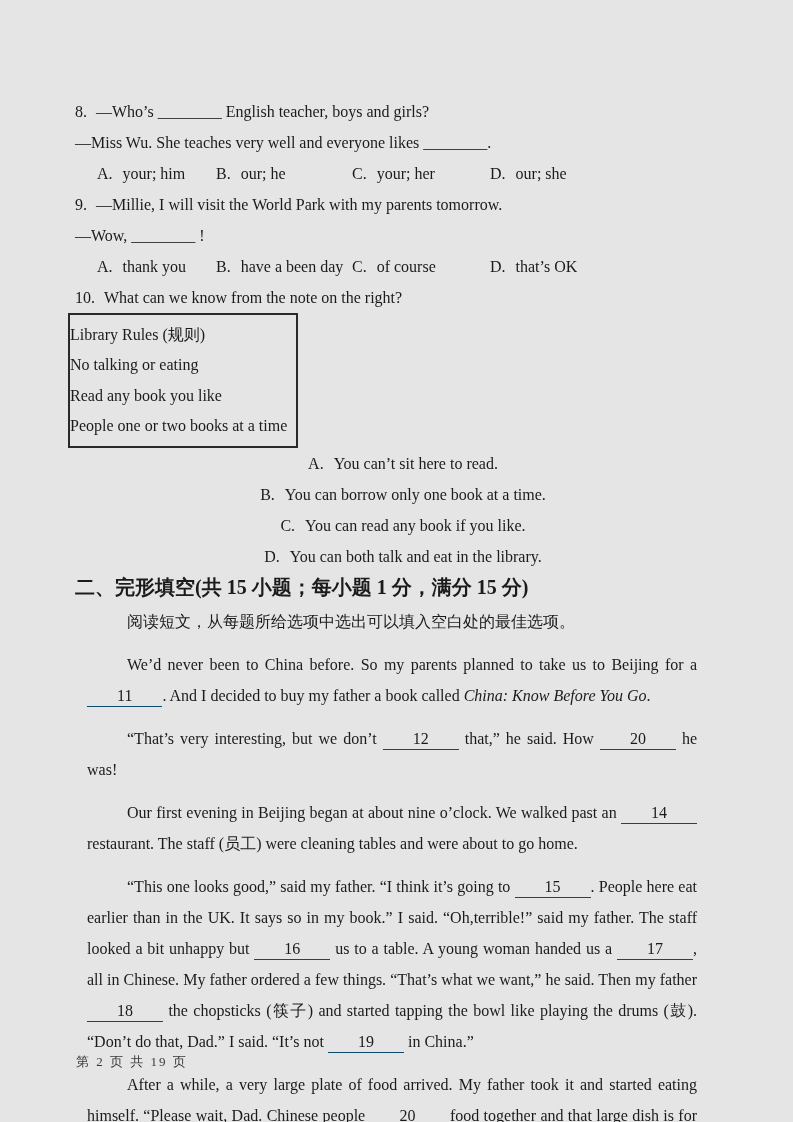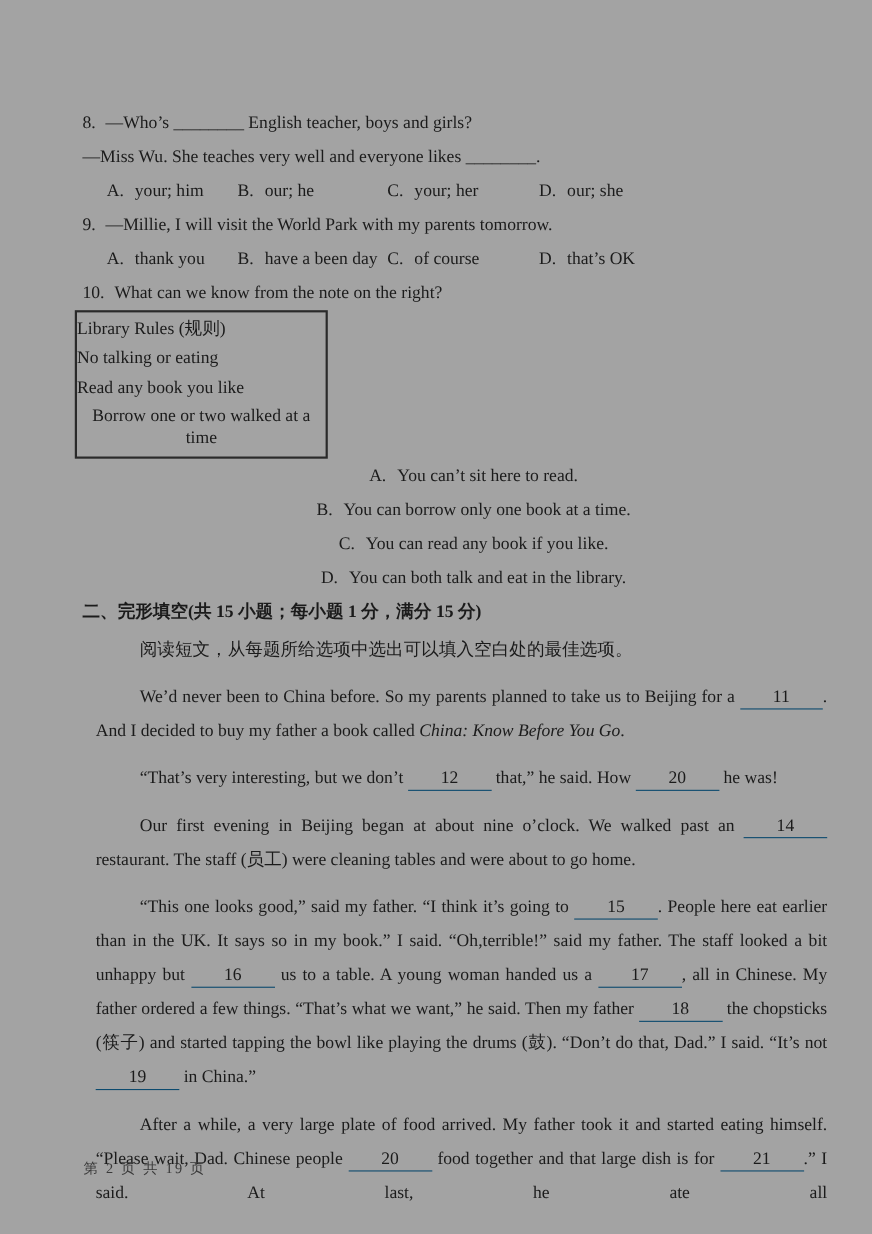--- a/index.html
+++ b/index.html
@@ -1,25 +1,25 @@
 <!DOCTYPE html>
 <html><head>
 <meta charset="utf-8">
 <style>
   html, body { margin:0; padding:0; background:#ffffff; }
   .page {
     position: relative;
     width: 793px;
     height: 1122px;
-    background: #a3a3a3;
+    background: #e5e5e5;
     color: #1b1b1b;
     font-family: "Liberation Serif", serif;
     font-size: 16px;
     box-sizing: border-box;
-    padding: 96px 29px 0 75px;
+    padding: 96px 84px 0 75px;
     overflow: hidden;
   }
   .line { line-height: 31px; }
   .qnum { display: inline-block; margin-right: 9px; }
   .opt-row { display: flex; line-height: 31px; padding-left: 22px; }
   .opt { white-space: nowrap; }
   .ow1 { width: 119px; }
   .ow2 { width: 136px; }
   .ow3 { width: 138px; }
   .olab { display: inline-block; margin-right: 10px; }
@@ -30,21 +30,21 @@
     border: 2px solid #2a2a2a;
     margin-left: -7px;
     display: flex;
     flex-direction: column;
     justify-content: space-evenly;
     align-items: flex-start;
     text-align: center;
   }
   .note-box div { line-height: 20px; }
   .vopt { line-height: 31px; padding-left: 22px; text-align: center; }
-  .section-title { font-weight: bold; line-height: 31px; font-size: 16px; }
+  .section-title { font-weight: bold; line-height: 31px; font-size: 20px; }
   .para { line-height: 31px; margin: 12px; text-align: justify; }
   .indent { text-indent: 40px; }
   .mt3 { margin-top: 3px; }
   .jlast { text-align-last: justify; }
   .blank {
     display: inline-block;
     padding: 0 30px;
     border-bottom: 1px solid #0c4a6e;
     text-indent: 0;
     line-height: 20px;
@@ -70,36 +70,37 @@
     <div class="opt-row">
       <span class="opt ow1"><span class="olab">A.</span><span>your; him</span></span>
       <span class="opt ow2"><span class="olab">B.</span><span>our; he</span></span>
       <span class="opt ow3"><span class="olab">C.</span><span>your; her</span></span>
       <span class="opt"><span class="olab">D.</span><span>our; she</span></span>
     </div>
   </div>
 
   <div>
     <div class="line"><span class="qnum">9.</span><span>—Millie, I will visit the World Park with my parents tomorrow.</span></div>
+    <div class="line">—Wow, ________ !</div>
     <div class="opt-row">
       <span class="opt ow1"><span class="olab">A.</span><span>thank you</span></span>
       <span class="opt ow2"><span class="olab">B.</span><span>have a been day</span></span>
       <span class="opt ow3"><span class="olab">C.</span><span>of course</span></span>
       <span class="opt"><span class="olab">D.</span><span>that’s OK</span></span>
     </div>
   </div>
 
   <div>
     <div class="line"><span class="qnum">10.</span><span>What can we know from the note on the right?</span></div>
 
     <div class="note-box">
       <div>Library Rules (规则)</div>
       <div>No talking or eating</div>
       <div>Read any book you like</div>
-      <div>Borrow one or two walked at a time</div>
+      <div>People one or two books at a time</div>
     </div>
 
     <div class="vopt"><span class="olab">A.</span><span>You can’t sit here to read.</span></div>
     <div class="vopt"><span class="olab">B.</span><span>You can borrow only one book at a time.</span></div>
     <div class="vopt"><span class="olab">C.</span><span>You can read any book if you like.</span></div>
     <div class="vopt"><span class="olab">D.</span><span>You can both talk and eat in the library.</span></div>
   </div>
 
   <div>
     <div class="section-title">二、完形填空(共 15 小题；每小题 1 分，满分 15 分)</div>

